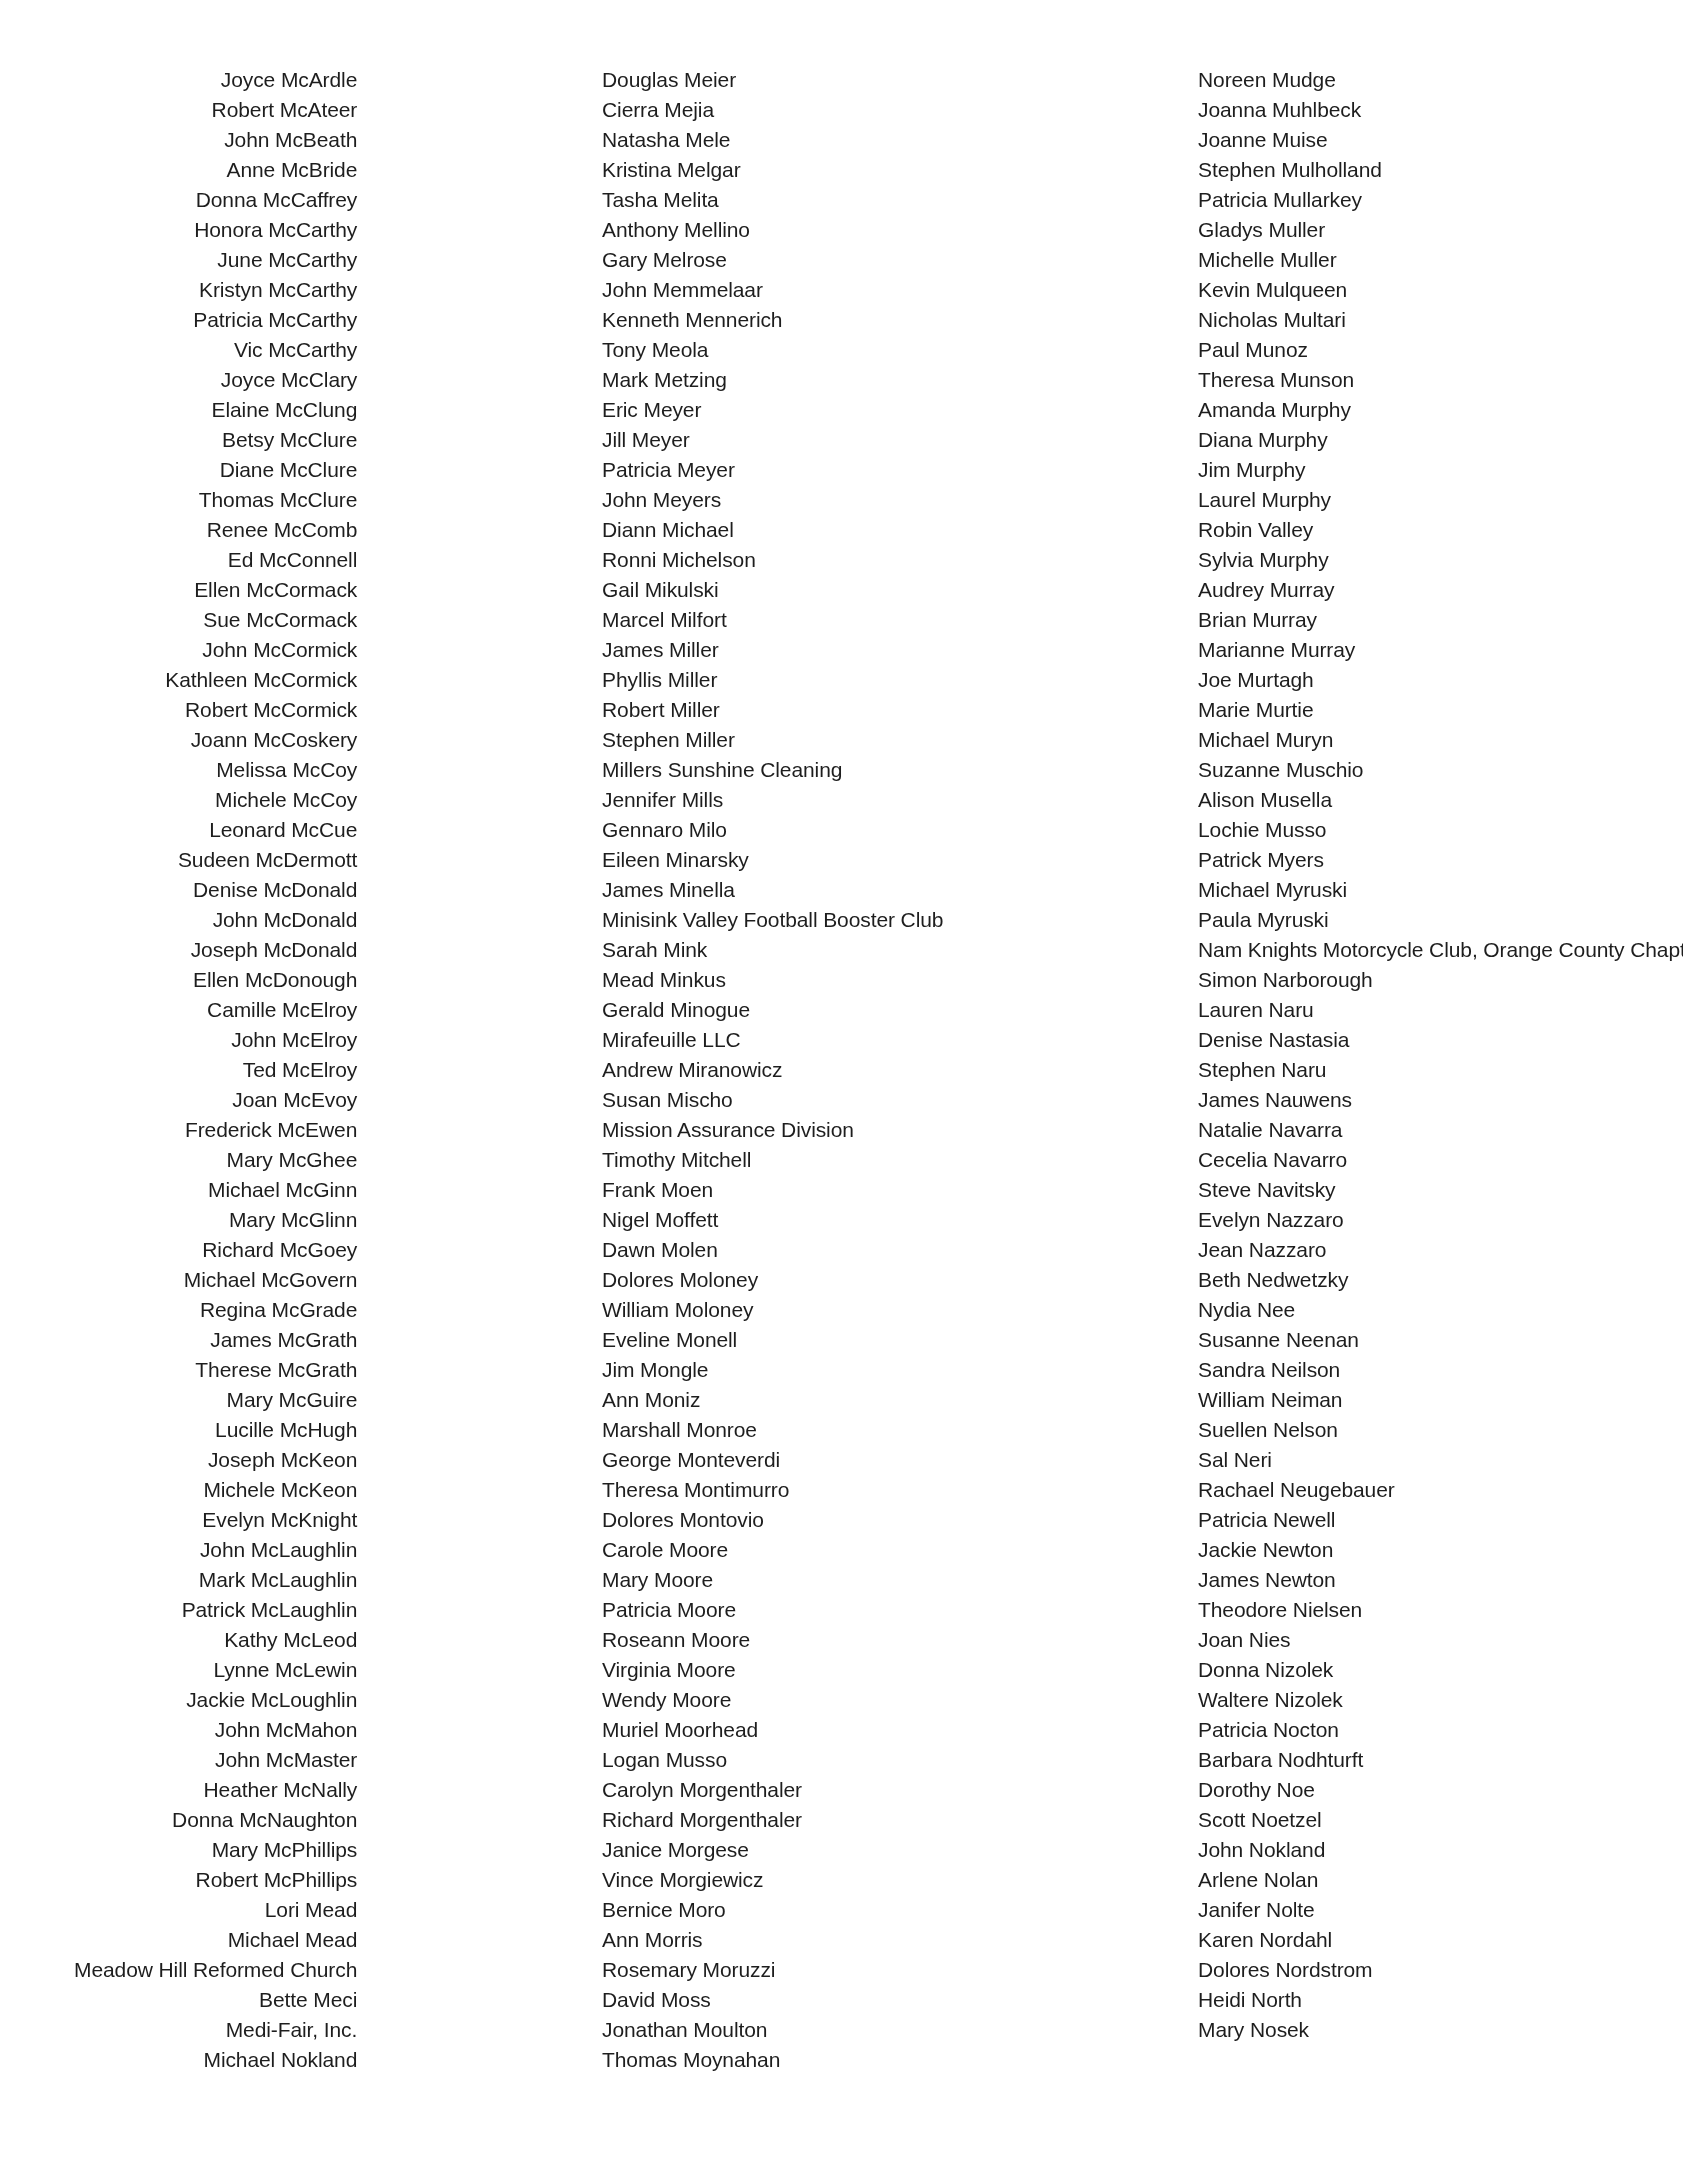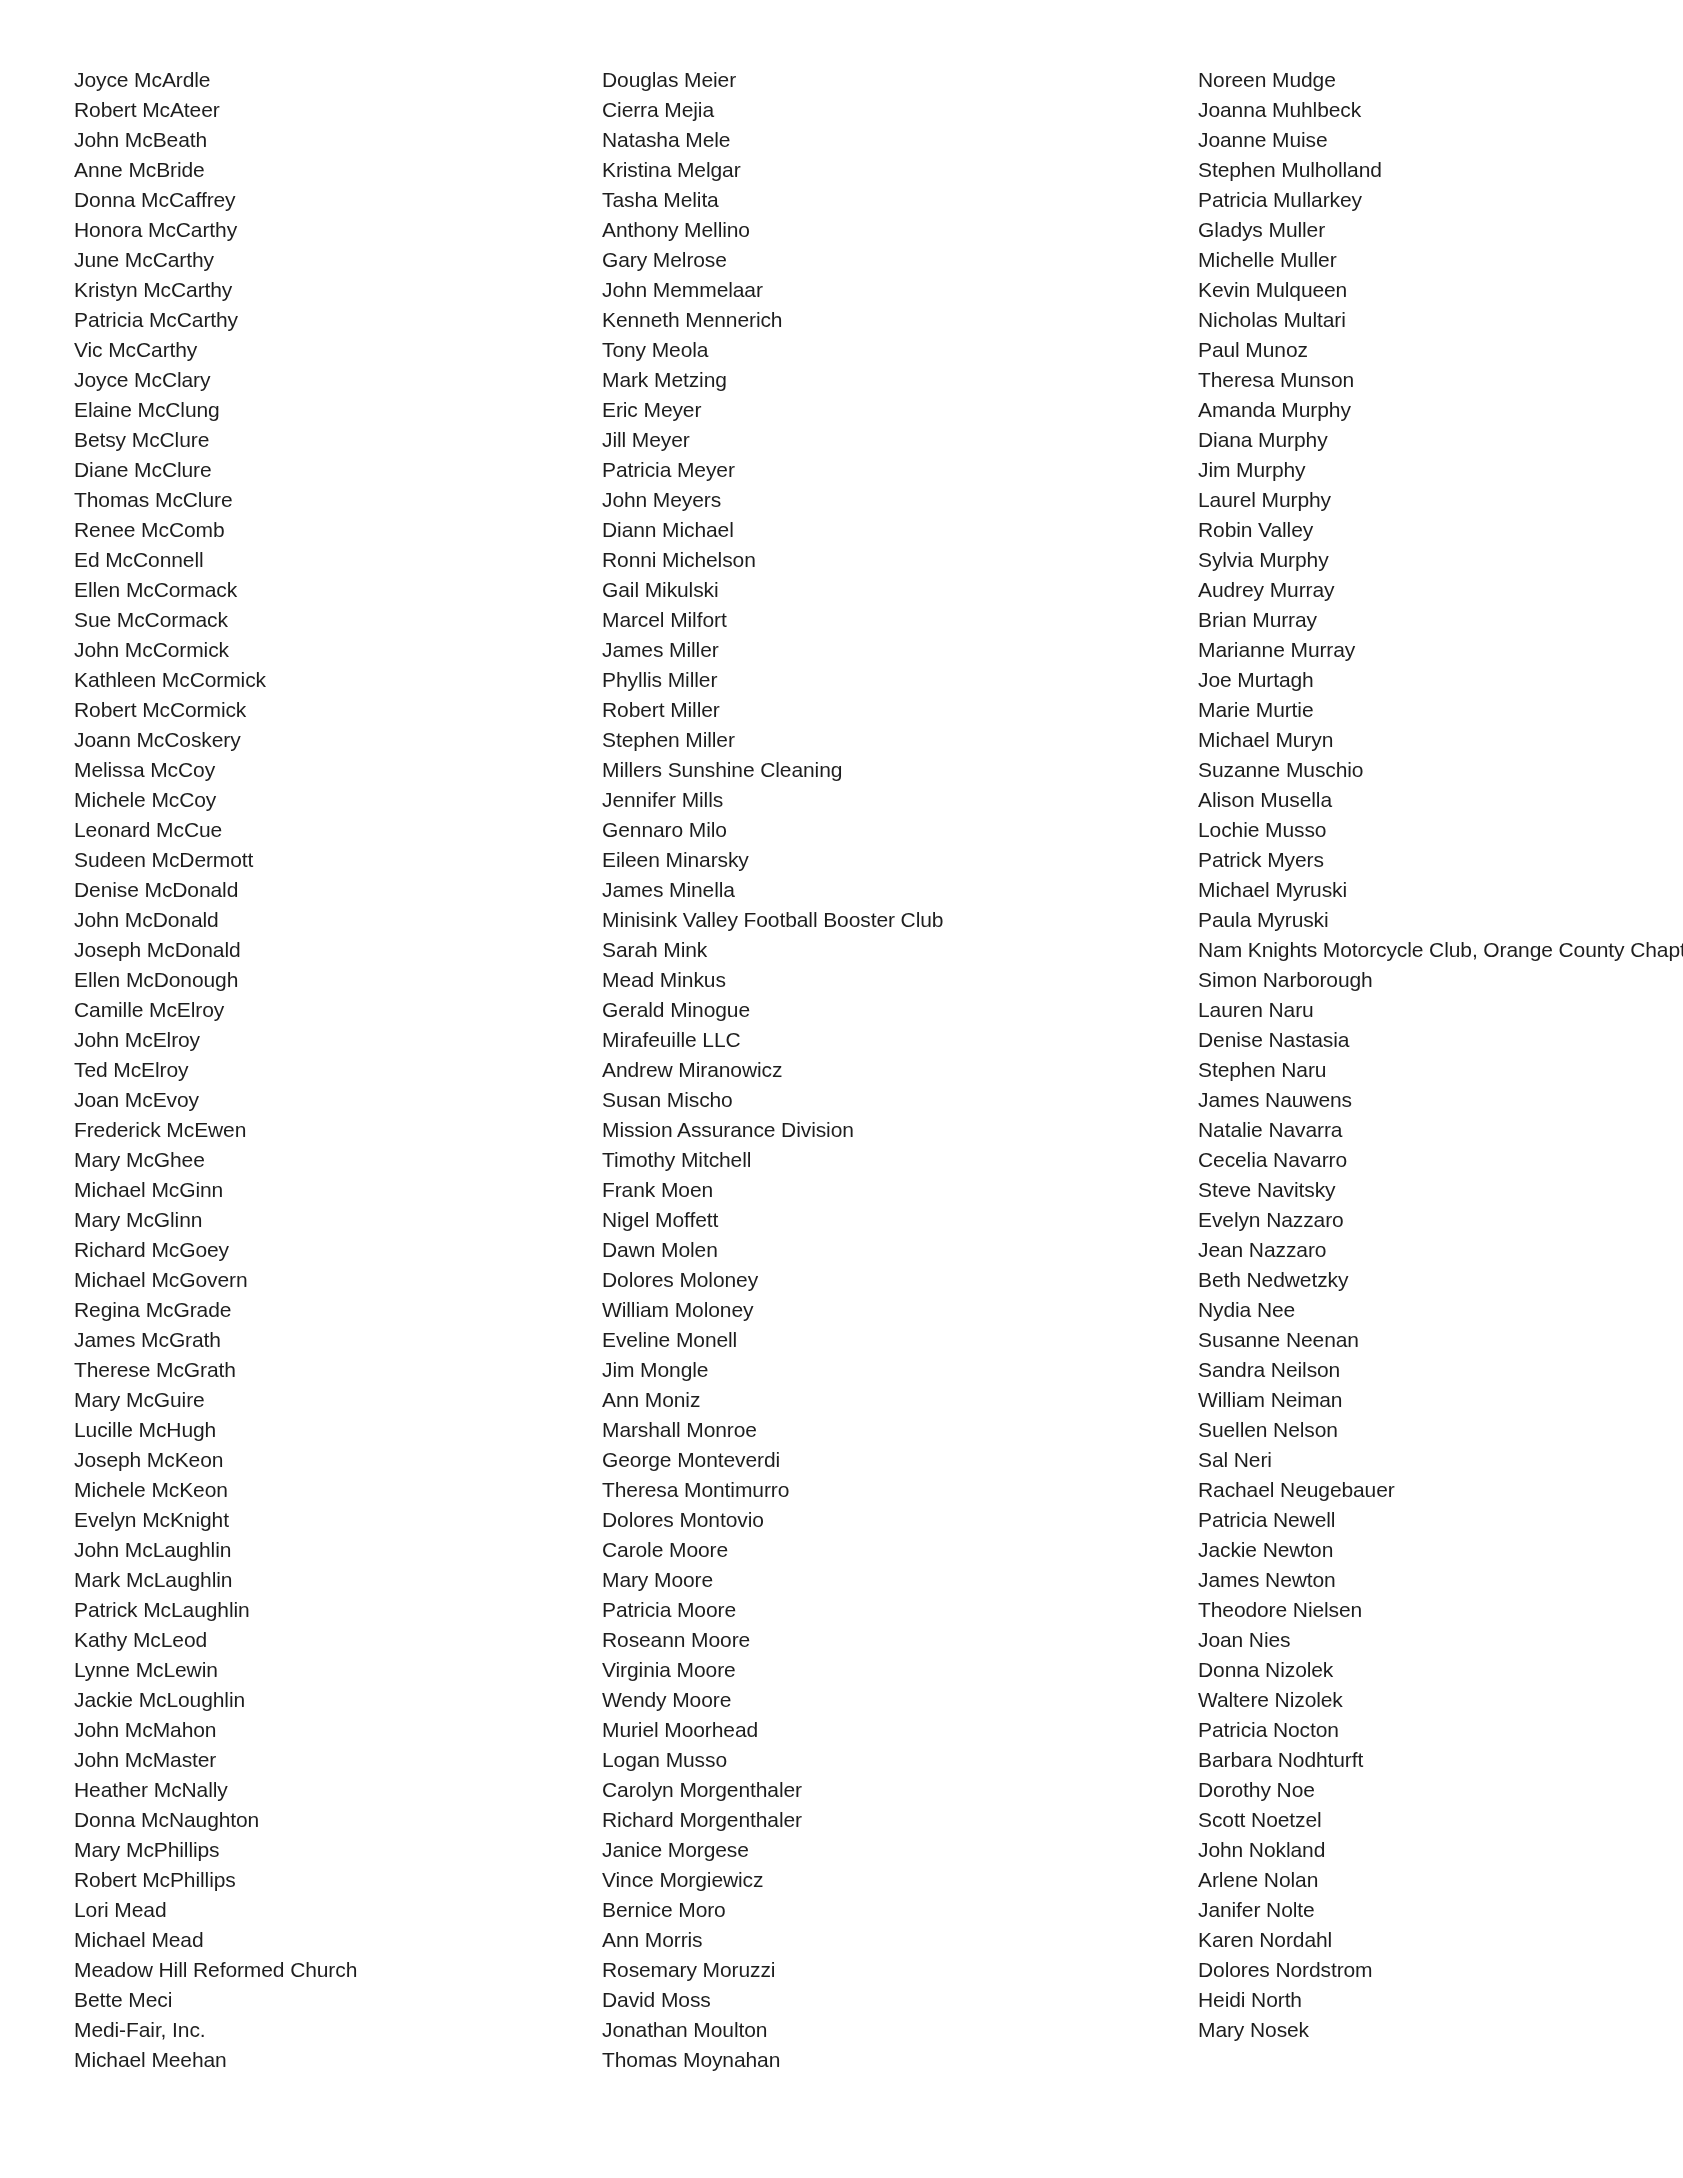--- a/index.html
+++ b/index.html
@@ -17,21 +17,21 @@
   }
   .col {
     position: absolute;
     top: 65px;
     color: #1e1e1e;
     font-size: 21px;
     line-height: 30px;
     letter-spacing: -0.1px;
     white-space: nowrap;
   }
-  .col-1 { left: 74px; }
+  .col-1 { left: 74px; text-align: right; }
   .col-2 { left: 602px; }
   .col-3 { left: 1198px; }
   .name-row { height: 30px; }
 </style>
 </head>
 <body>
 
 <div class="page">
   <div class="col col-1">
       <div class="name-row">Joyce McArdle</div>
@@ -93,21 +93,21 @@
       <div class="name-row">John McMaster</div>
       <div class="name-row">Heather McNally</div>
       <div class="name-row">Donna McNaughton</div>
       <div class="name-row">Mary McPhillips</div>
       <div class="name-row">Robert McPhillips</div>
       <div class="name-row">Lori Mead</div>
       <div class="name-row">Michael Mead</div>
       <div class="name-row">Meadow Hill Reformed Church</div>
       <div class="name-row">Bette Meci</div>
       <div class="name-row">Medi-Fair, Inc.</div>
-      <div class="name-row">Michael Meehan</div>
+      <div class="name-row">Michael Nokland</div>
     </div>
   <div class="col col-2">
       <div class="name-row">Douglas Meier</div>
       <div class="name-row">Cierra Mejia</div>
       <div class="name-row">Natasha Mele</div>
       <div class="name-row">Kristina Melgar</div>
       <div class="name-row">Tasha Melita</div>
       <div class="name-row">Anthony Mellino</div>
       <div class="name-row">Gary Melrose</div>
       <div class="name-row">John Memmelaar</div>

